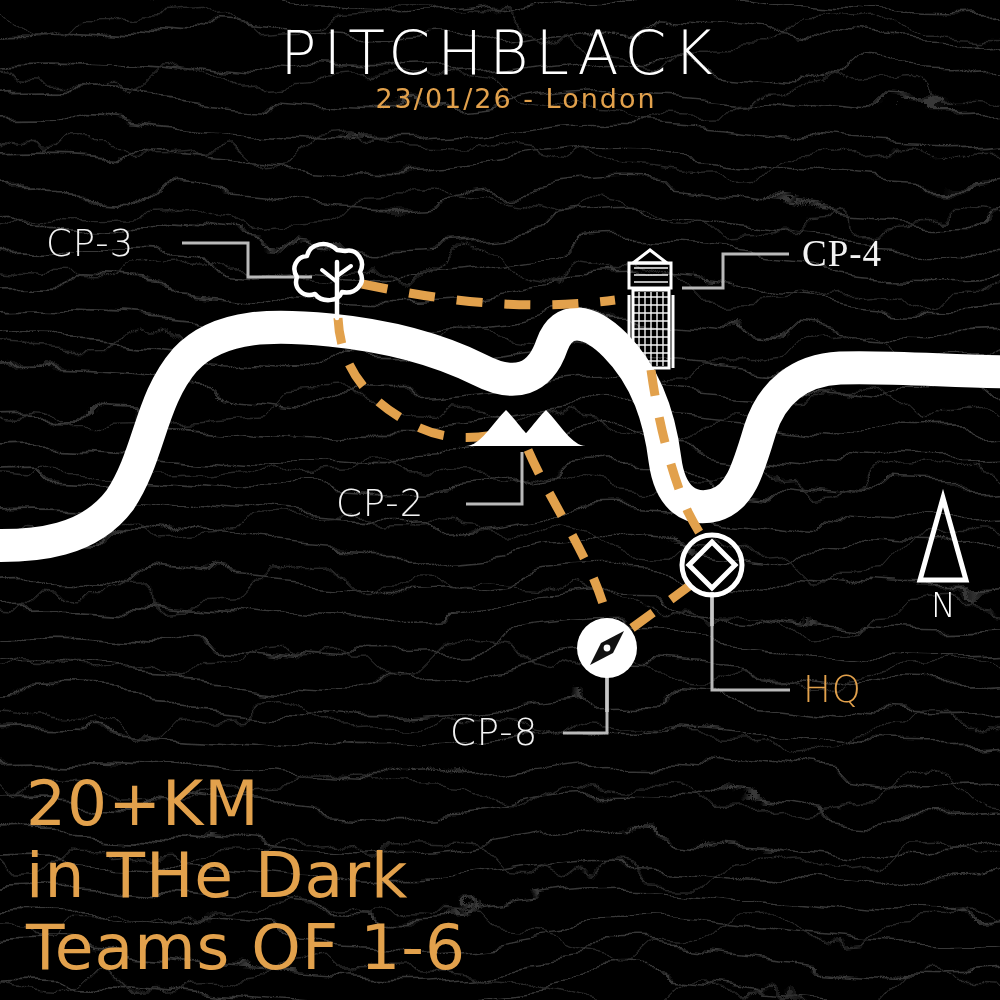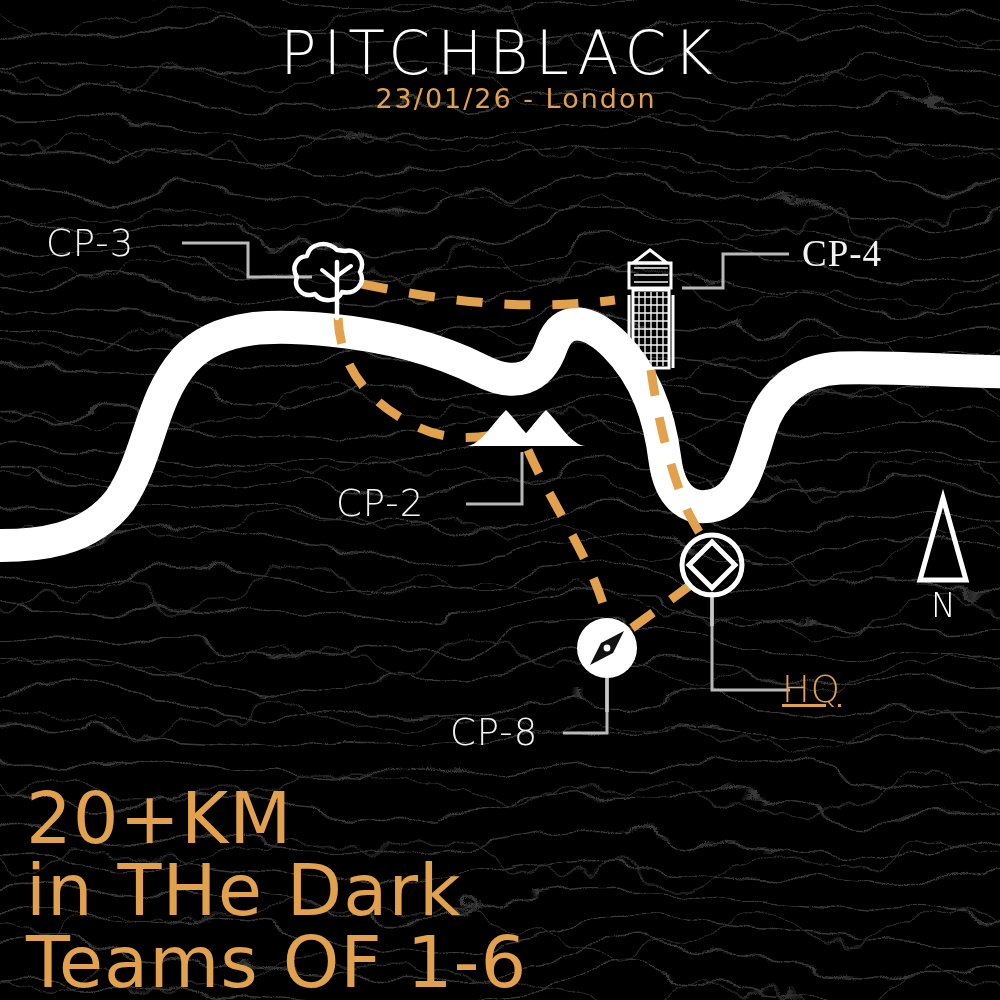--- a/index.html
+++ b/index.html
@@ -66,23 +66,23 @@
   }
   #north-letter {
     font-size: 33px;
     color: #ffffff;
     font-weight: 300;
     font-family: "DejaVu Sans", sans-serif;
   }
   #headline {
     position: absolute;
     left: 26px;
-    bottom: 2px;
+    bottom: 16px;
     color: #E2A14C;
-    font-size: 72px;
+    font-size: 63px;
     line-height: 72px;
     font-weight: 400;
     letter-spacing: 1px;
     font-family: "DejaVu Sans", sans-serif;
   }
   #headline div { white-space: nowrap; }
 </style>
 </head>
 <body>
 
@@ -248,21 +248,21 @@
   <div class="txt" id="title-sub">23/01/26 - London</div>
 
   <div class="txt cp-label" style="left:46px; top:222px;">CP-3</div>
 
   <div class="txt cp-label" style="left:802px; top:232px;font-family:Liberation Serif, serif;">CP-4</div>
 
   <div class="txt cp-label" style="left:336px; top:482px;">CP-2</div>
 
   <div class="txt cp-label" style="left:450px; top:711px;">CP-8</div>
 
-  <div class="txt hq-label" style="left:782px; top:668px;text-decoration:underline;">HQ</div>
+  <div class="txt hq-label" style="left:803px; top:668px;">HQ</div>
 
   <div class="txt" id="north-letter" style="left:931px; top:586px;">N</div>
 
   <div id="headline">
     <div>20+KM</div>
     <div>in THe Dark</div>
     <div>Teams OF 1-6</div>
   </div>
 
 </div>

